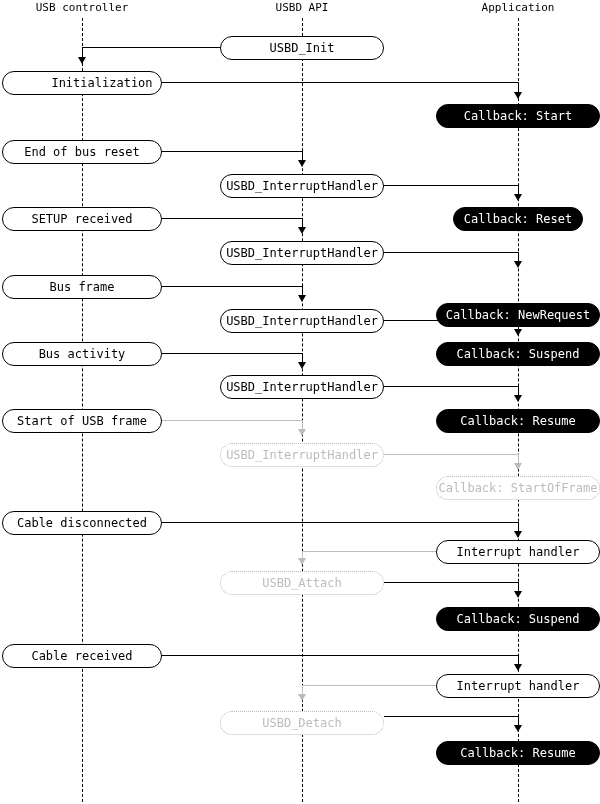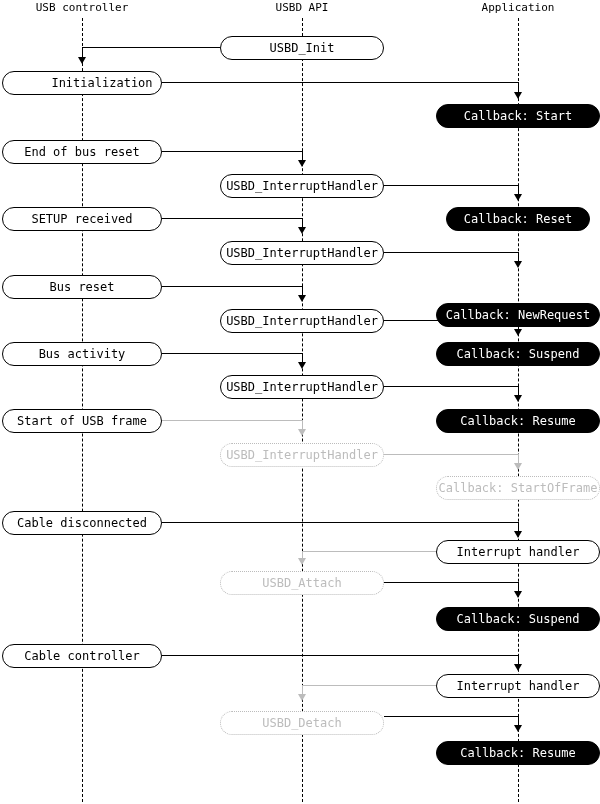--- a/index.html
+++ b/index.html
@@ -190,30 +190,30 @@
   </div>
 
   <div class="node rounded" style="left:302px; top:174px; width:164px;">
     <span>USBD_InterruptHandler</span>
   </div>
 
   <div class="node rounded" style="left:82px; top:207px; width:160px;">
     <span>SETUP received</span>
   </div>
 
-  <div class="node filled" style="left:518px; top:207px; width:144px;">
+  <div class="node filled" style="left:518px; top:207px; width:130px;">
     <span>Callback: Reset</span>
   </div>
 
   <div class="node rounded" style="left:302px; top:241px; width:164px;">
     <span>USBD_InterruptHandler</span>
   </div>
 
   <div class="node rounded" style="left:82px; top:275px; width:160px;">
-    <span>Bus reset</span>
+    <span>Bus frame</span>
   </div>
 
   <div class="node filled" style="left:518px; top:275px; width:164px;margin-top:28px;">
     <span>Callback: NewRequest</span>
   </div>
 
   <div class="node rounded" style="left:302px; top:309px; width:164px;">
     <span>USBD_InterruptHandler</span>
   </div>
 
@@ -255,21 +255,21 @@
 
   <div class="node ghost" style="left:302px; top:571px; width:164px;">
     <span>USBD_Attach</span>
   </div>
 
   <div class="node filled" style="left:518px; top:607px; width:164px;">
     <span>Callback: Suspend</span>
   </div>
 
   <div class="node rounded" style="left:82px; top:644px; width:160px;">
-    <span>Cable controller</span>
+    <span>Cable received</span>
   </div>
 
   <div class="node rounded" style="left:518px; top:674px; width:164px;">
     <span>Interrupt handler</span>
   </div>
 
   <div class="node ghost" style="left:302px; top:711px; width:164px;">
     <span>USBD_Detach</span>
   </div>
 

